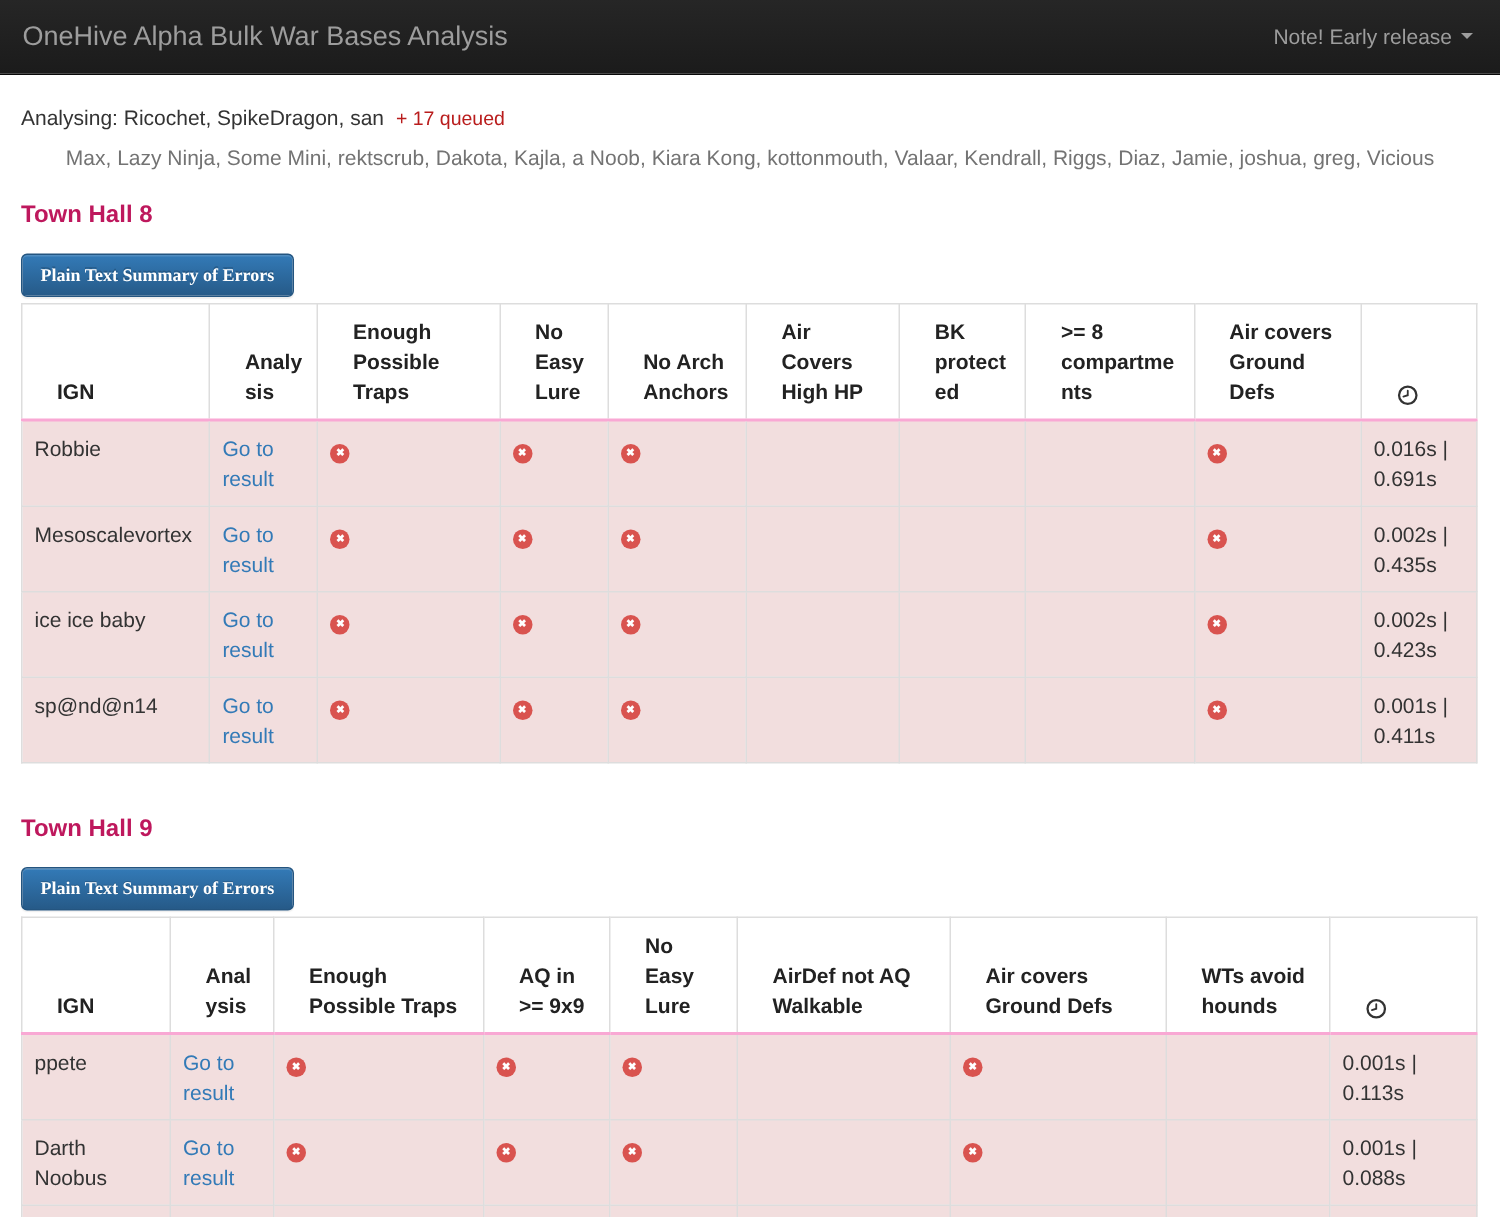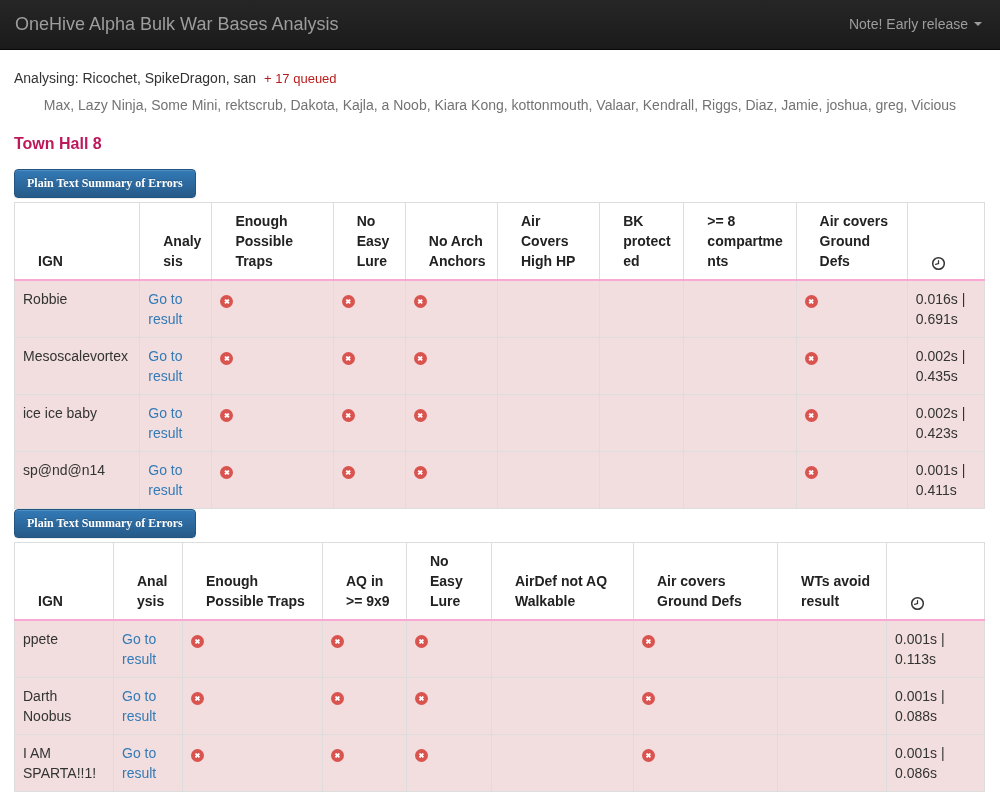--- a/index.html
+++ b/index.html
@@ -210,31 +210,31 @@
               <td><span class="err-icon">✖</span></td>
               <td><span class="err-icon">✖</span></td>
               <td></td>
               <td></td>
               <td></td>
               <td><span class="err-icon">✖</span></td>
               <td>0.001s | 0.411s</td>
             </tr>
           </tbody>
         </table></section>
-      <section class="section"><button class="btn-primary">Plain Text Summary of Errors</button><table class="analysis" id="table-1">
+      <section class="section"><h3>Town Hall 9</h3><button class="btn-primary">Plain Text Summary of Errors</button><table class="analysis" id="table-1">
           <thead>
             <tr>
               <th>IGN</th>
               <th>Analysis</th>
               <th>Enough Possible Traps</th>
               <th>AQ in &gt;= 9x9</th>
               <th>No Easy Lure</th>
               <th>AirDef not AQ Walkable</th>
               <th>Air covers Ground Defs</th>
-              <th>WTs avoid result</th>
+              <th>WTs avoid hounds</th>
               <th><span class="clock-icon"><svg width="15" height="15" viewBox="0 0 16 16">
                     <circle cx="8" cy="8" r="6.2" fill="none" stroke="#333" stroke-width="1.6"></circle>
                     <path d="M8 4.8 L8 8 L4.9 8.9" fill="none" stroke="#333" stroke-width="1.3" stroke-linecap="round"></path>
                   </svg></span></th>
             </tr>
           </thead>
           <tbody>
             <tr class="danger">
               <td>ppete</td>
               <td><a href="#" class="result-link">Go to result</a></td>

